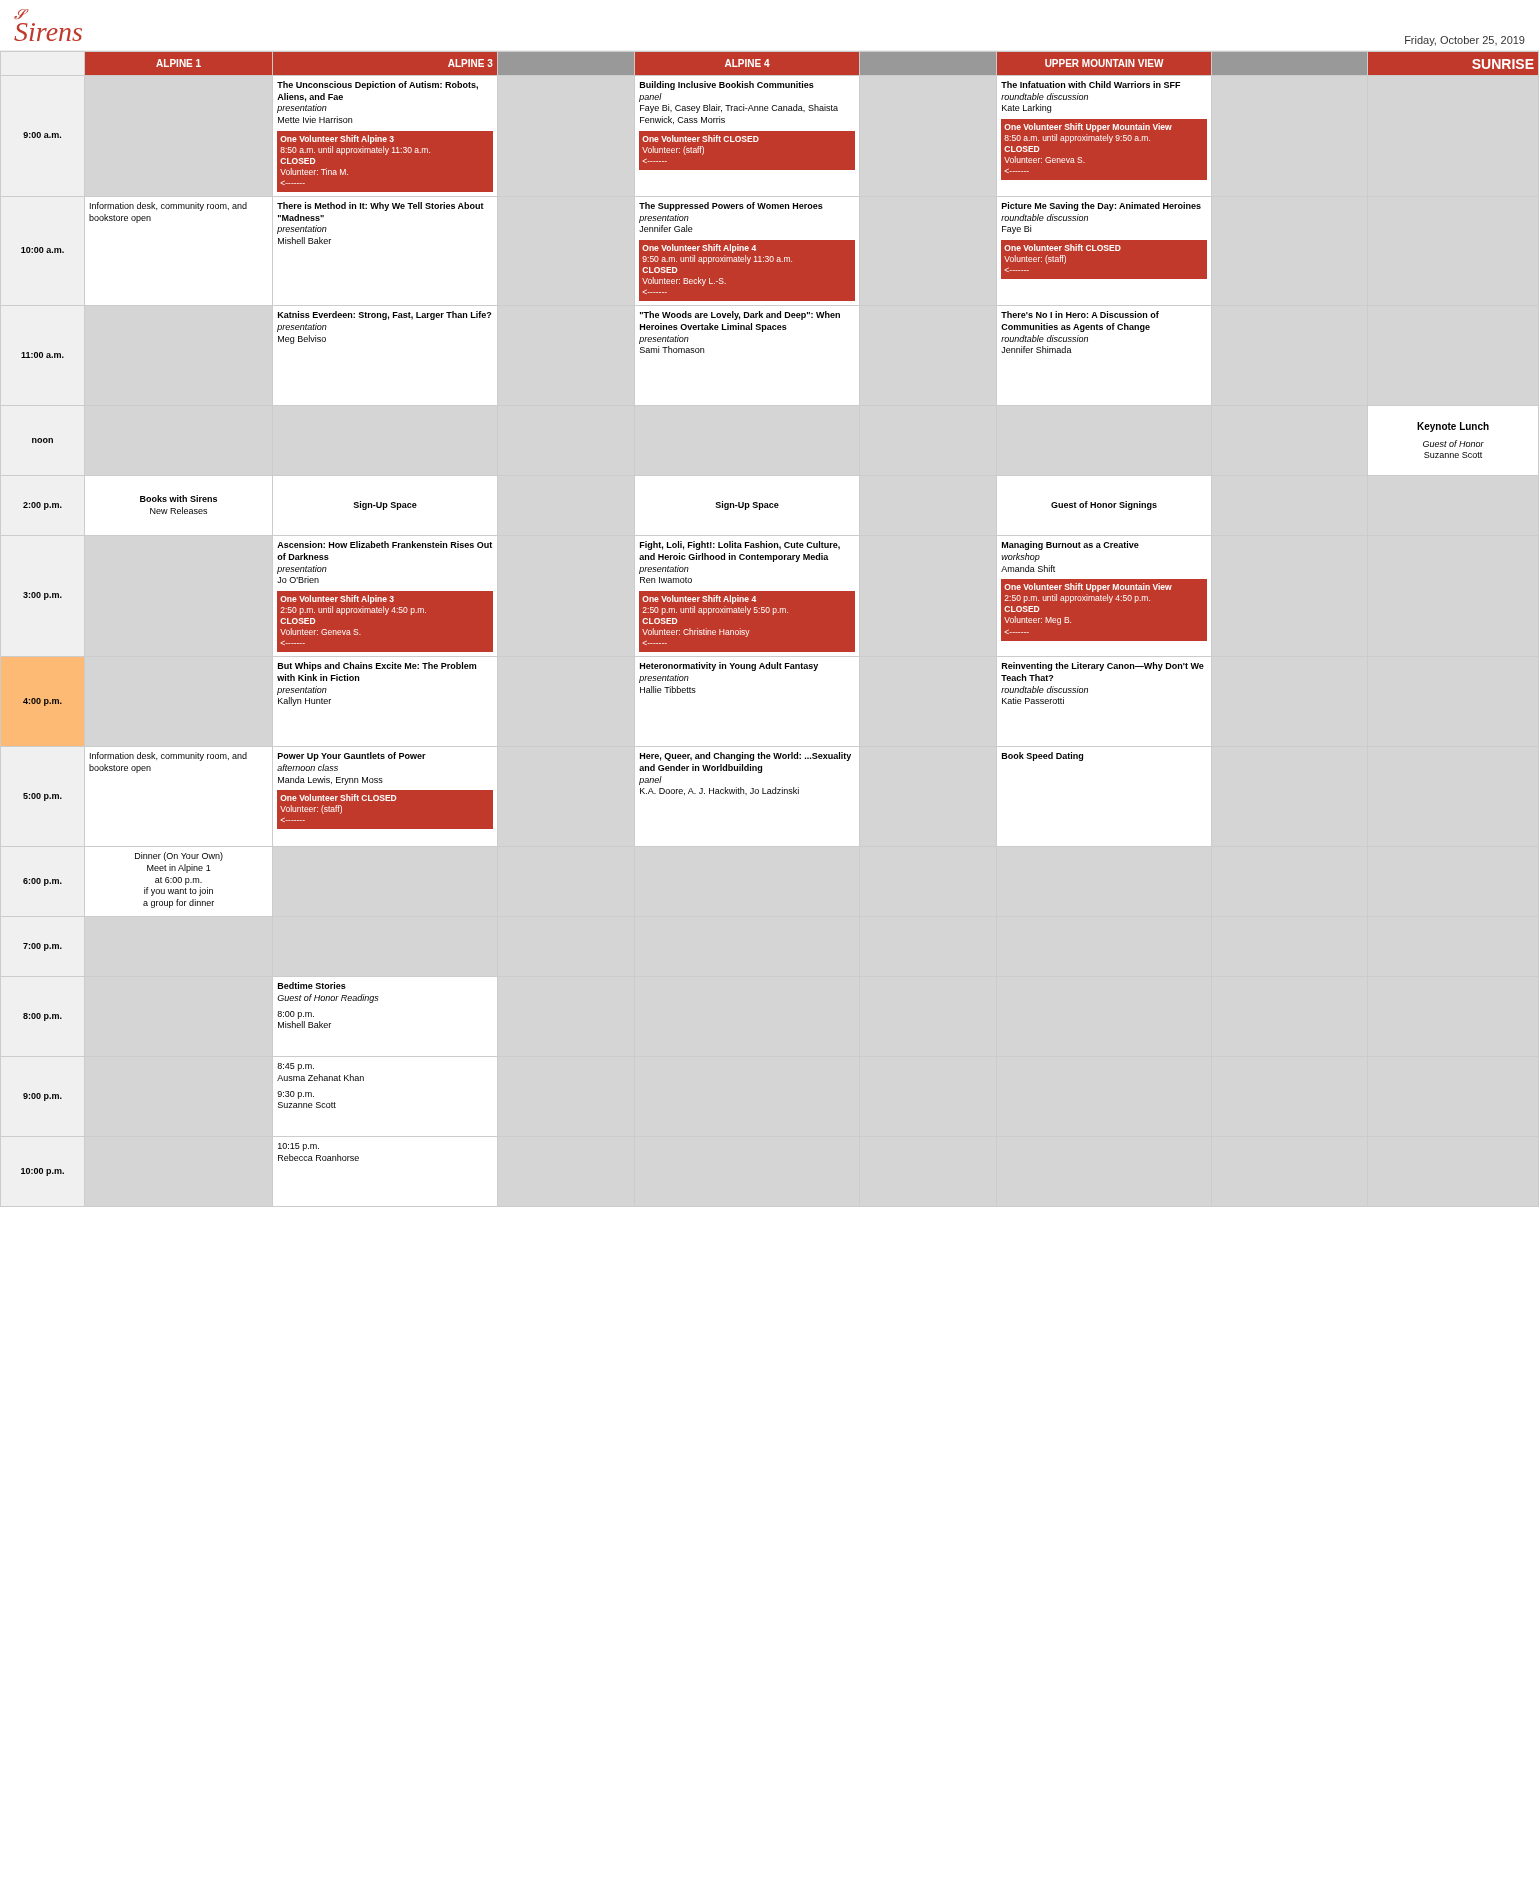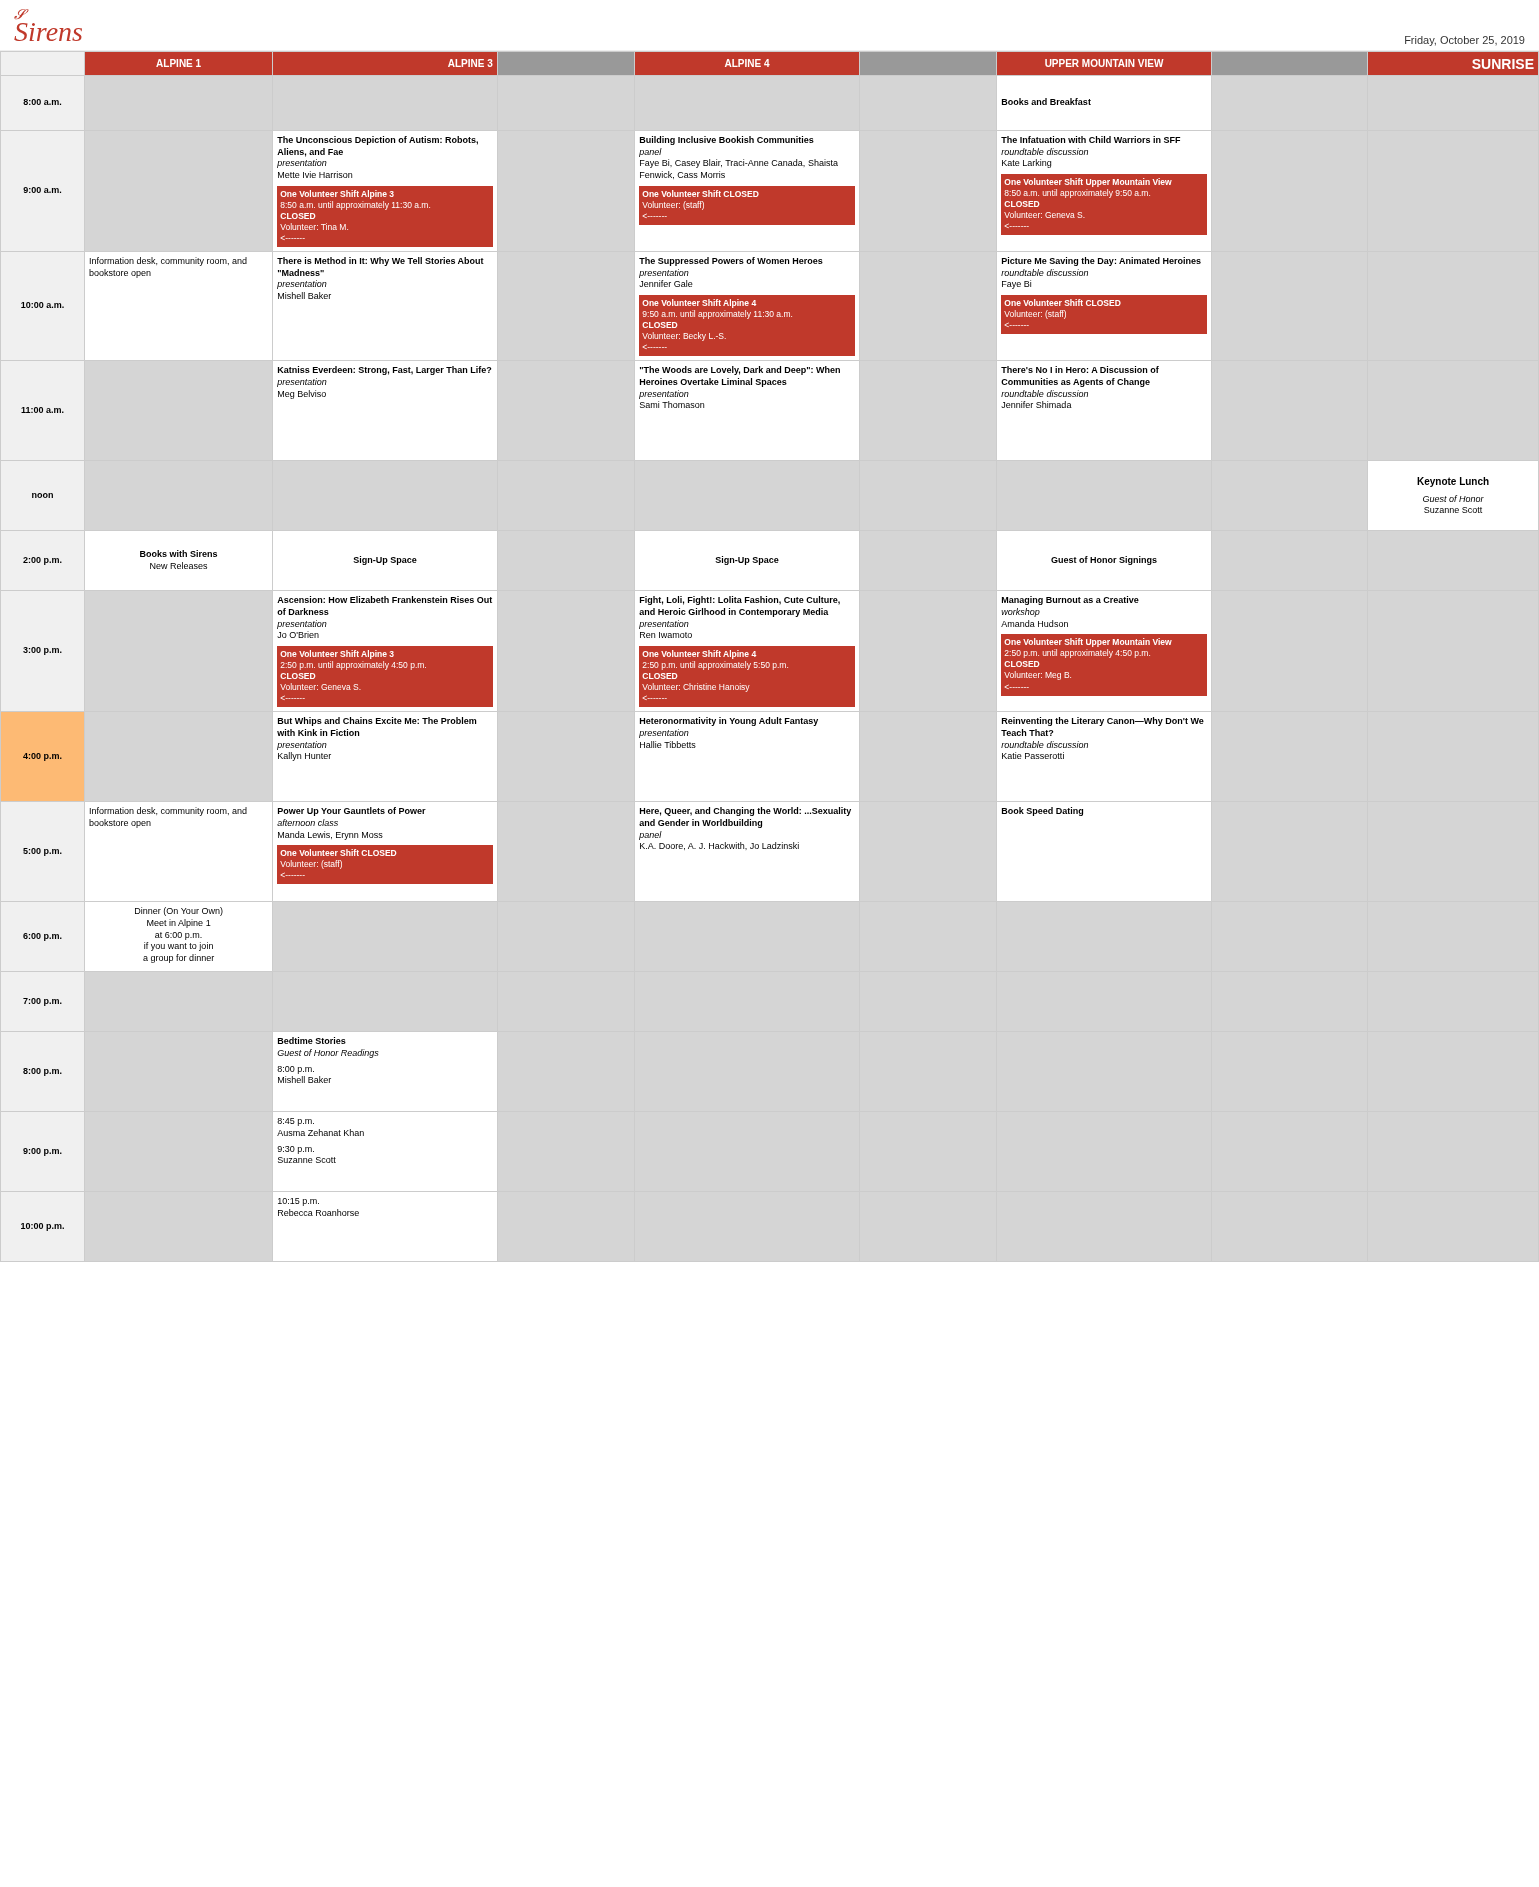--- a/index.html
+++ b/index.html
@@ -38,31 +38,20 @@
       <th style="border:1px solid #ccc; background:#999; padding:6px 4px;"></th>
       <th style="border:1px solid #ccc; background:#c0392b; color:#fff; font-weight:bold; text-align:center; font-size:10px; padding:6px 4px;">ALPINE 4</th>
       <th style="border:1px solid #ccc; background:#999; padding:6px 4px;"></th>
       <th style="border:1px solid #ccc; background:#c0392b; color:#fff; font-weight:bold; text-align:center; font-size:10px; padding:6px 4px;">UPPER MOUNTAIN VIEW</th>
       <th style="border:1px solid #ccc; background:#999; padding:6px 4px;"></th>
       <th style="border:1px solid #ccc; background:#c0392b; color:#fff; font-weight:bold; text-align:right; font-size:14px; padding:3px 4px;">SUNRISE</th>
     </tr>
   </thead>
   <tbody>
 
-    <tr>
-      <td style="border:1px solid #ccc; background:#f0f0f0; font-weight:bold; font-size:9px; text-align:center; vertical-align:middle; padding:4px; height:55px;">8:00 a.m.</td>
-      <td style="border:1px solid #ccc; background:#d5d5d5; padding:4px;"></td>
-      <td style="border:1px solid #ccc; background:#d5d5d5; padding:4px;"></td>
-      <td style="border:1px solid #ccc; background:#d5d5d5; padding:4px;"></td>
-      <td style="border:1px solid #ccc; background:#d5d5d5; padding:4px;"></td>
-      <td style="border:1px solid #ccc; background:#d5d5d5; padding:4px;"></td>
-      <td style="border:1px solid #ccc; padding:4px; font-size:9px; font-weight:bold;">Books and Breakfast</td>
-      <td style="border:1px solid #ccc; background:#d5d5d5; padding:4px;"></td>
-      <td style="border:1px solid #ccc; background:#d5d5d5; padding:4px;"></td>
-    </tr>
 
     <tr>
       <td style="border:1px solid #ccc; background:#f0f0f0; font-weight:bold; font-size:9px; text-align:center; vertical-align:middle; padding:4px; height:100px;">9:00 a.m.</td>
       <td style="border:1px solid #ccc; background:#d5d5d5; padding:4px;"></td>
       <td style="border:1px solid #ccc; padding:4px; font-size:9px; vertical-align:top;">
         <div>
           <div style="font-weight:bold;">The Unconscious Depiction of Autism: Robots, Aliens, and Fae</div>
           <div style="font-style:italic;">presentation</div>
           <div>Mette Ivie Harrison</div>
         </div>
@@ -245,21 +234,21 @@
           <div style="font-weight:bold;">CLOSED</div>
           <div>Volunteer: Christine Hanoisy</div>
           <div>&lt;-------</div>
         </div>
       </td>
       <td style="border:1px solid #ccc; background:#d5d5d5; padding:4px;"></td>
       <td style="border:1px solid #ccc; padding:4px; font-size:9px; vertical-align:top;">
         <div>
           <div style="font-weight:bold;">Managing Burnout as a Creative</div>
           <div style="font-style:italic;">workshop</div>
-          <div>Amanda Hudson</div>
+          <div>Amanda Shift</div>
         </div>
         <div style="background:#c0392b; color:#fff; margin-top:4px; padding:3px; font-size:8.5px;">
           <div style="font-weight:bold;">One Volunteer Shift Upper Mountain View</div>
           <div>2:50 p.m. until approximately 4:50 p.m.</div>
           <div style="font-weight:bold;">CLOSED</div>
           <div>Volunteer: Meg B.</div>
           <div>&lt;-------</div>
         </div>
       </td>
       <td style="border:1px solid #ccc; background:#d5d5d5; padding:4px;"></td>

